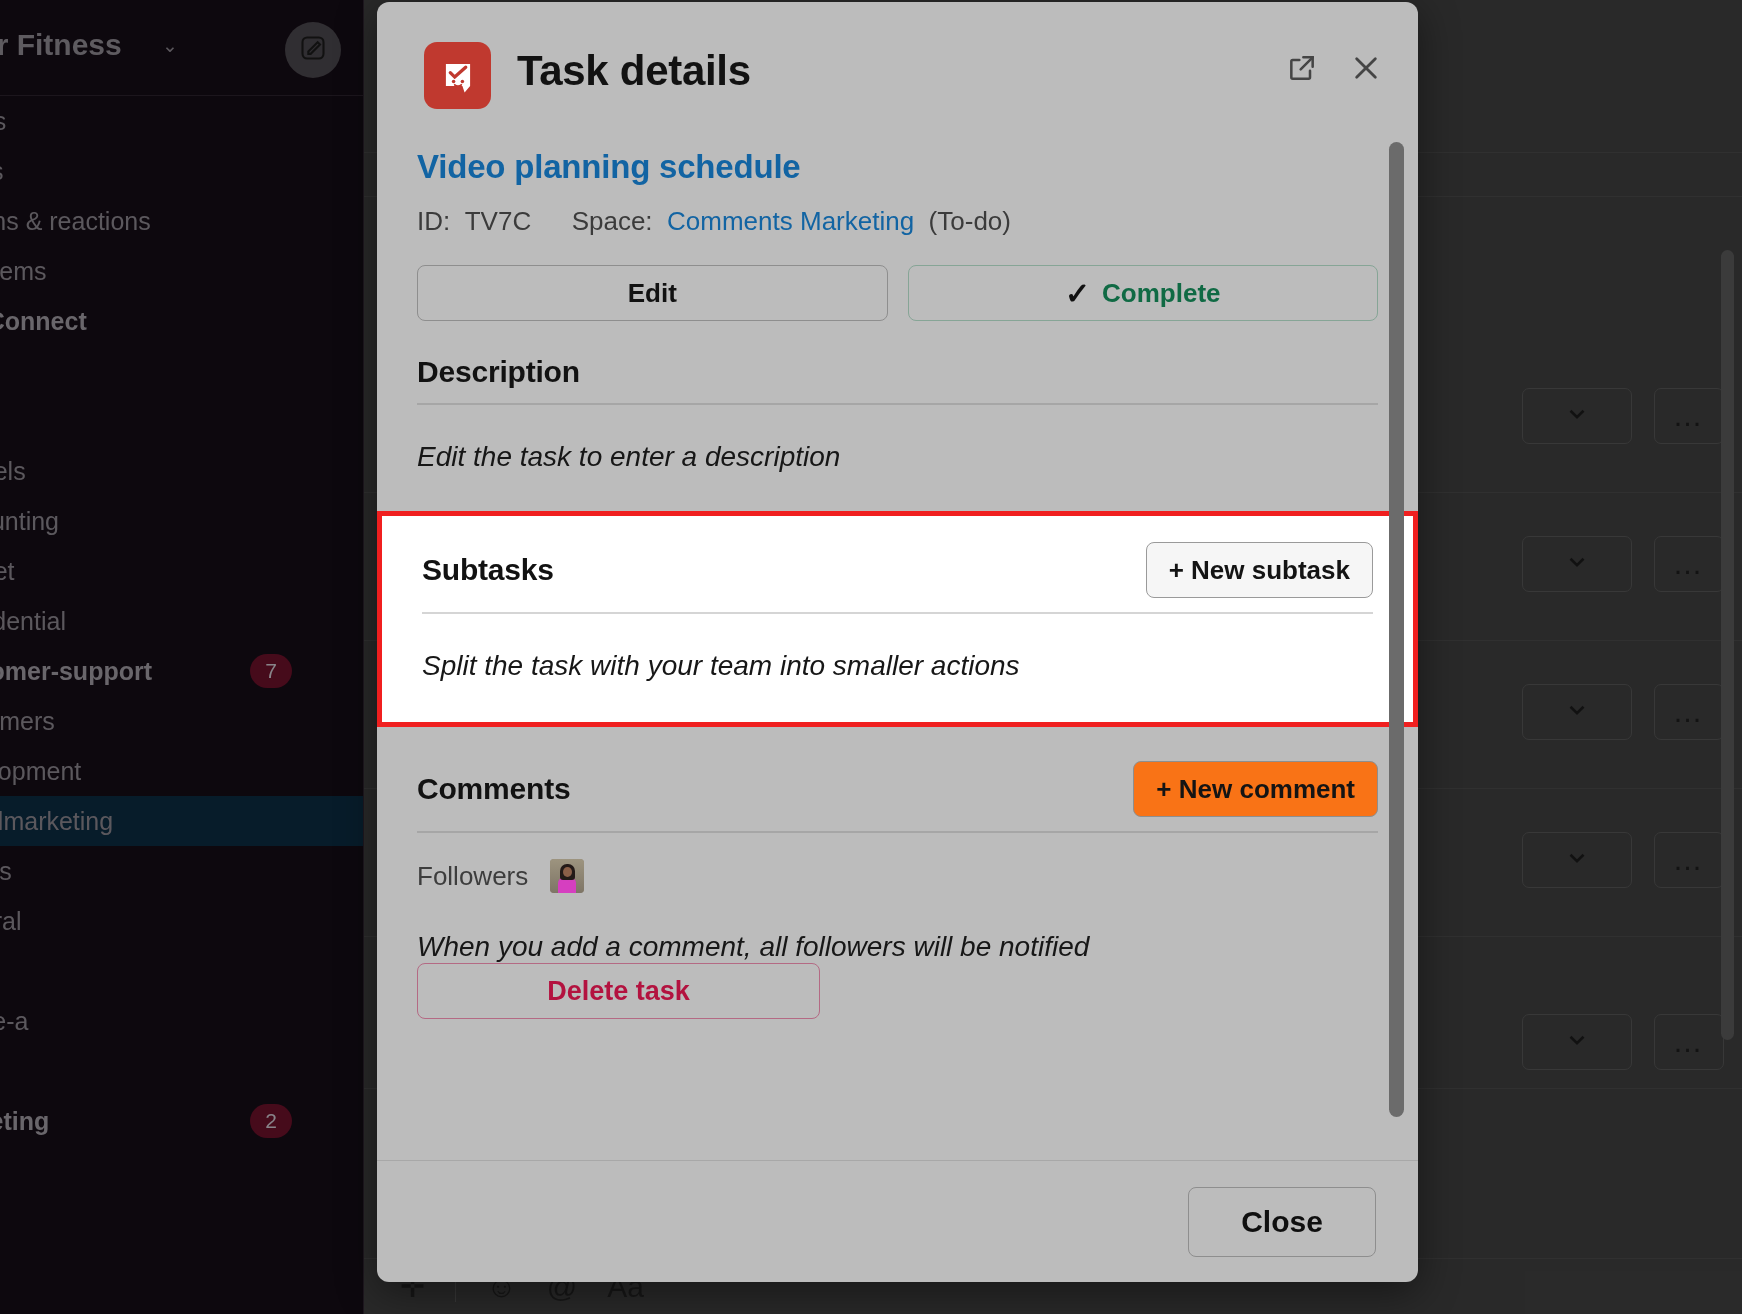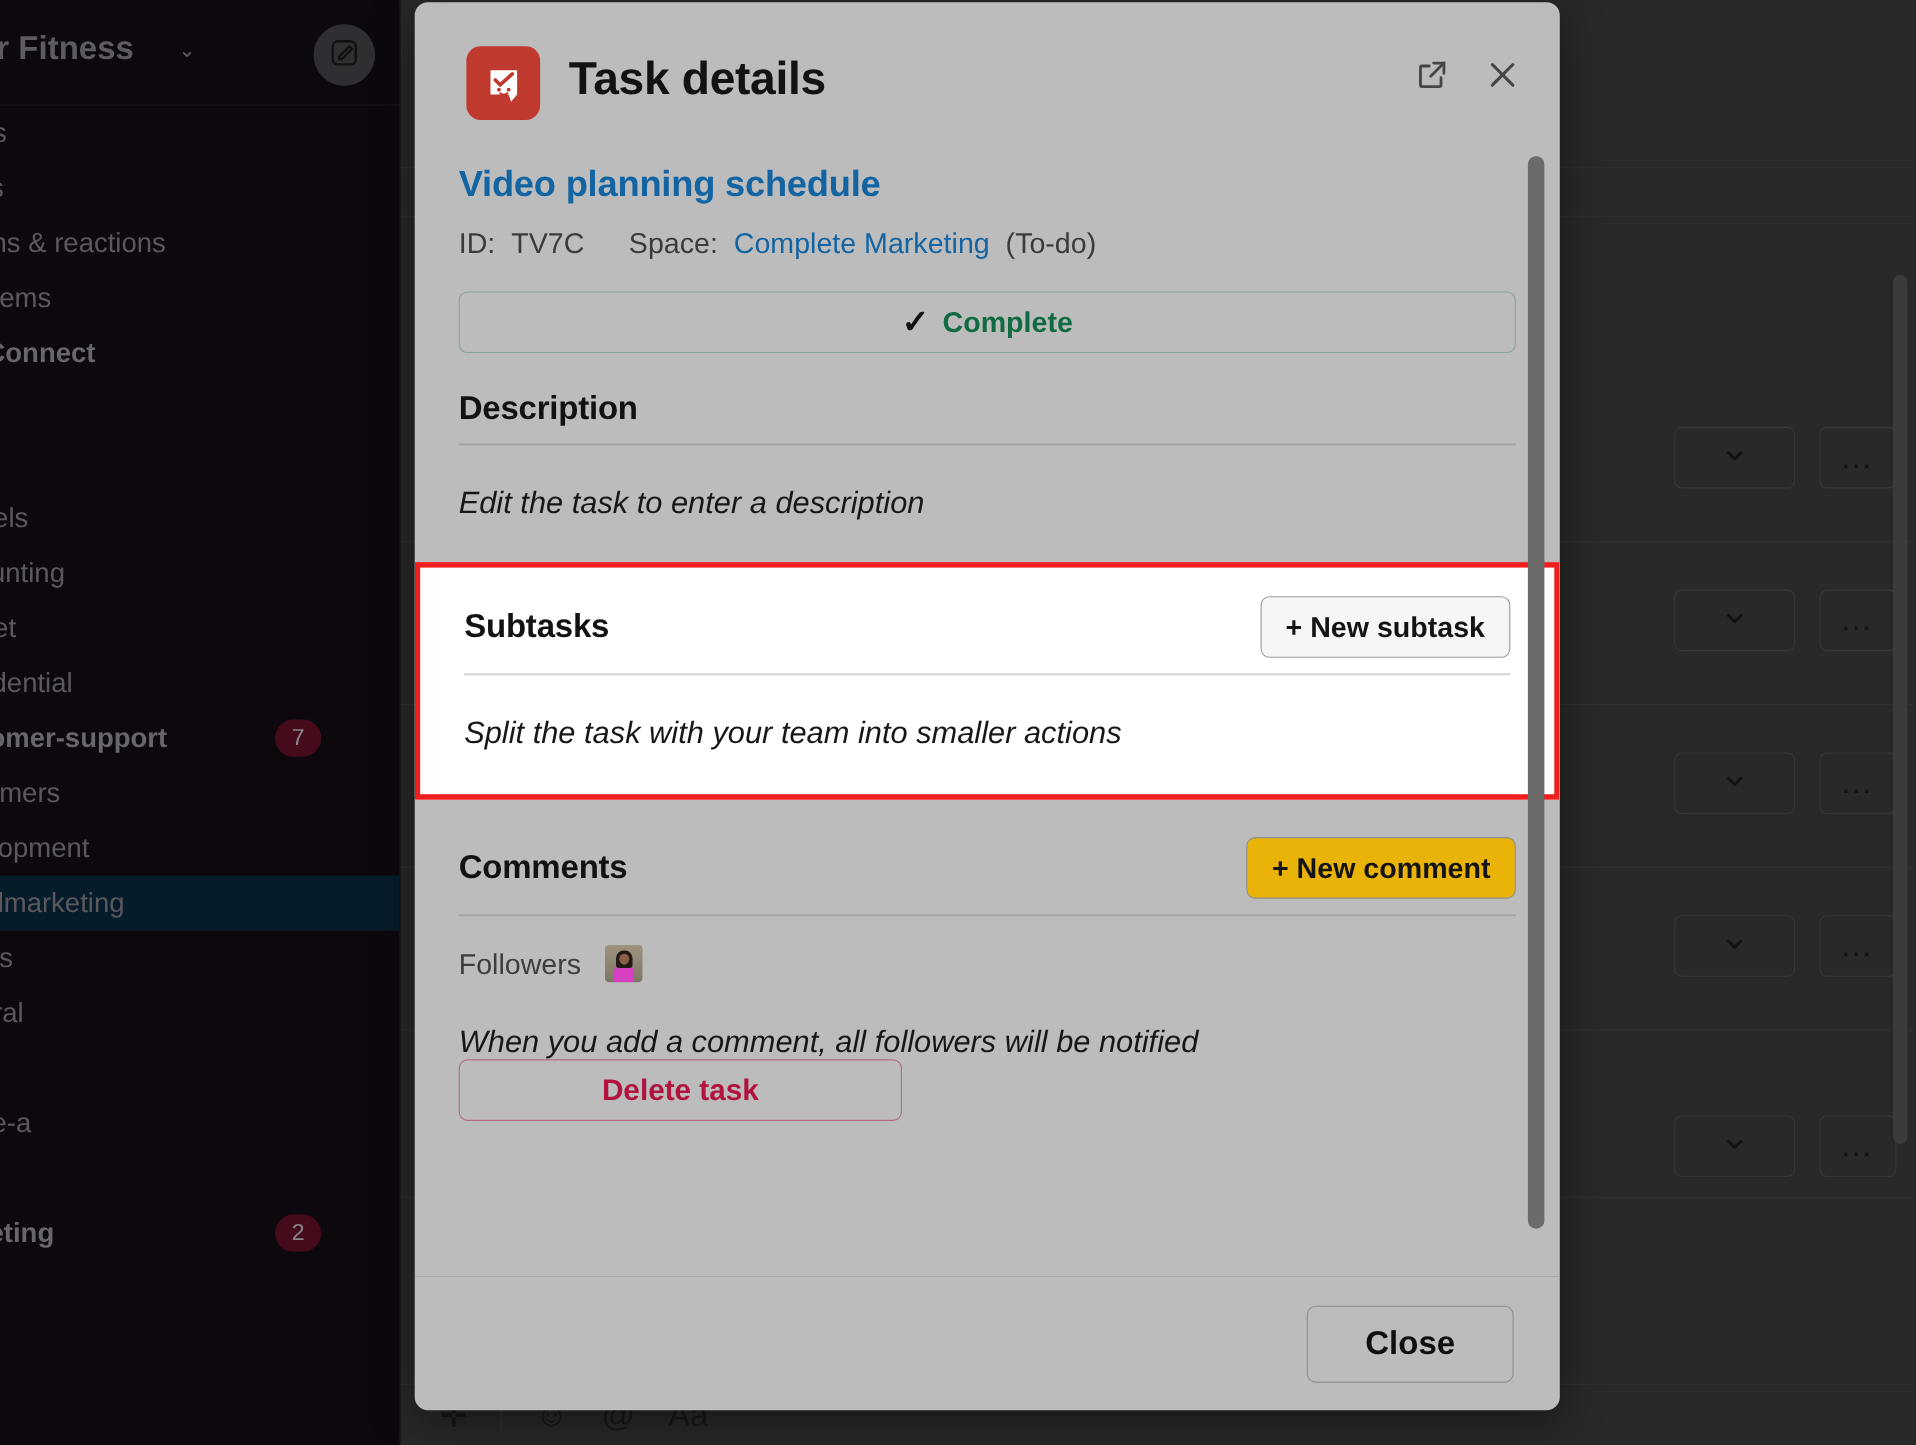--- a/index.html
+++ b/index.html
@@ -170,21 +170,21 @@
     padding: 26px 40px 40px 40px;
   }
   .pill-btn {
     height: 56px; padding: 0 22px;
     border: 1px solid #9a9a9a; border-radius: 8px;
     background: #f6f6f6;
     display: flex; align-items: center; justify-content: center;
     font-size: 26px; font-weight: 700; color: #141414;
     white-space: nowrap;
   }
-  .pill-btn.flat { background: #eab308; border-color: #8e8e8e; }
+  .pill-btn.flat { background: #f97316; border-color: #8e8e8e; }
   .sub-panel .rule { background: #d5d5d5; }
   .sub-panel .hint { margin-top: 36px; }
 
   .comments-wrap { margin-top: 34px; }
   .followers-row {
     display: flex; align-items: center; gap: 22px;
     margin-top: 26px;
   }
   .followers-label { font-size: 26px; color: #3d3d3d; }
   .avatar {
@@ -425,25 +425,26 @@
     <div class="modal-body">
       <div class="body-pad">
 
         <div class="task-link">Video planning schedule</div>
 
         <div class="meta-row">
           <span>ID:</span>
           <span>&nbsp;</span><span>TV7C</span>
           <span class="gap"></span>
           <span>Space:</span>
-          <span>&nbsp;</span><span class="meta-link">Complete Marketing</span>
+          <span>&nbsp;</span><span class="meta-link">Comments Marketing</span>
           <span>&nbsp;</span><span>(To-do)</span>
         </div>
 
         <div class="btn-row">
+          <div class="btn">Edit</div>
           <div class="btn complete">
             <span class="ck">✓</span>
             <span>Complete</span>
           </div>
         </div>
 
         <div class="desc-wrap">
           <div class="section-hd">
             <div class="section-title">Description</div>
           </div>

